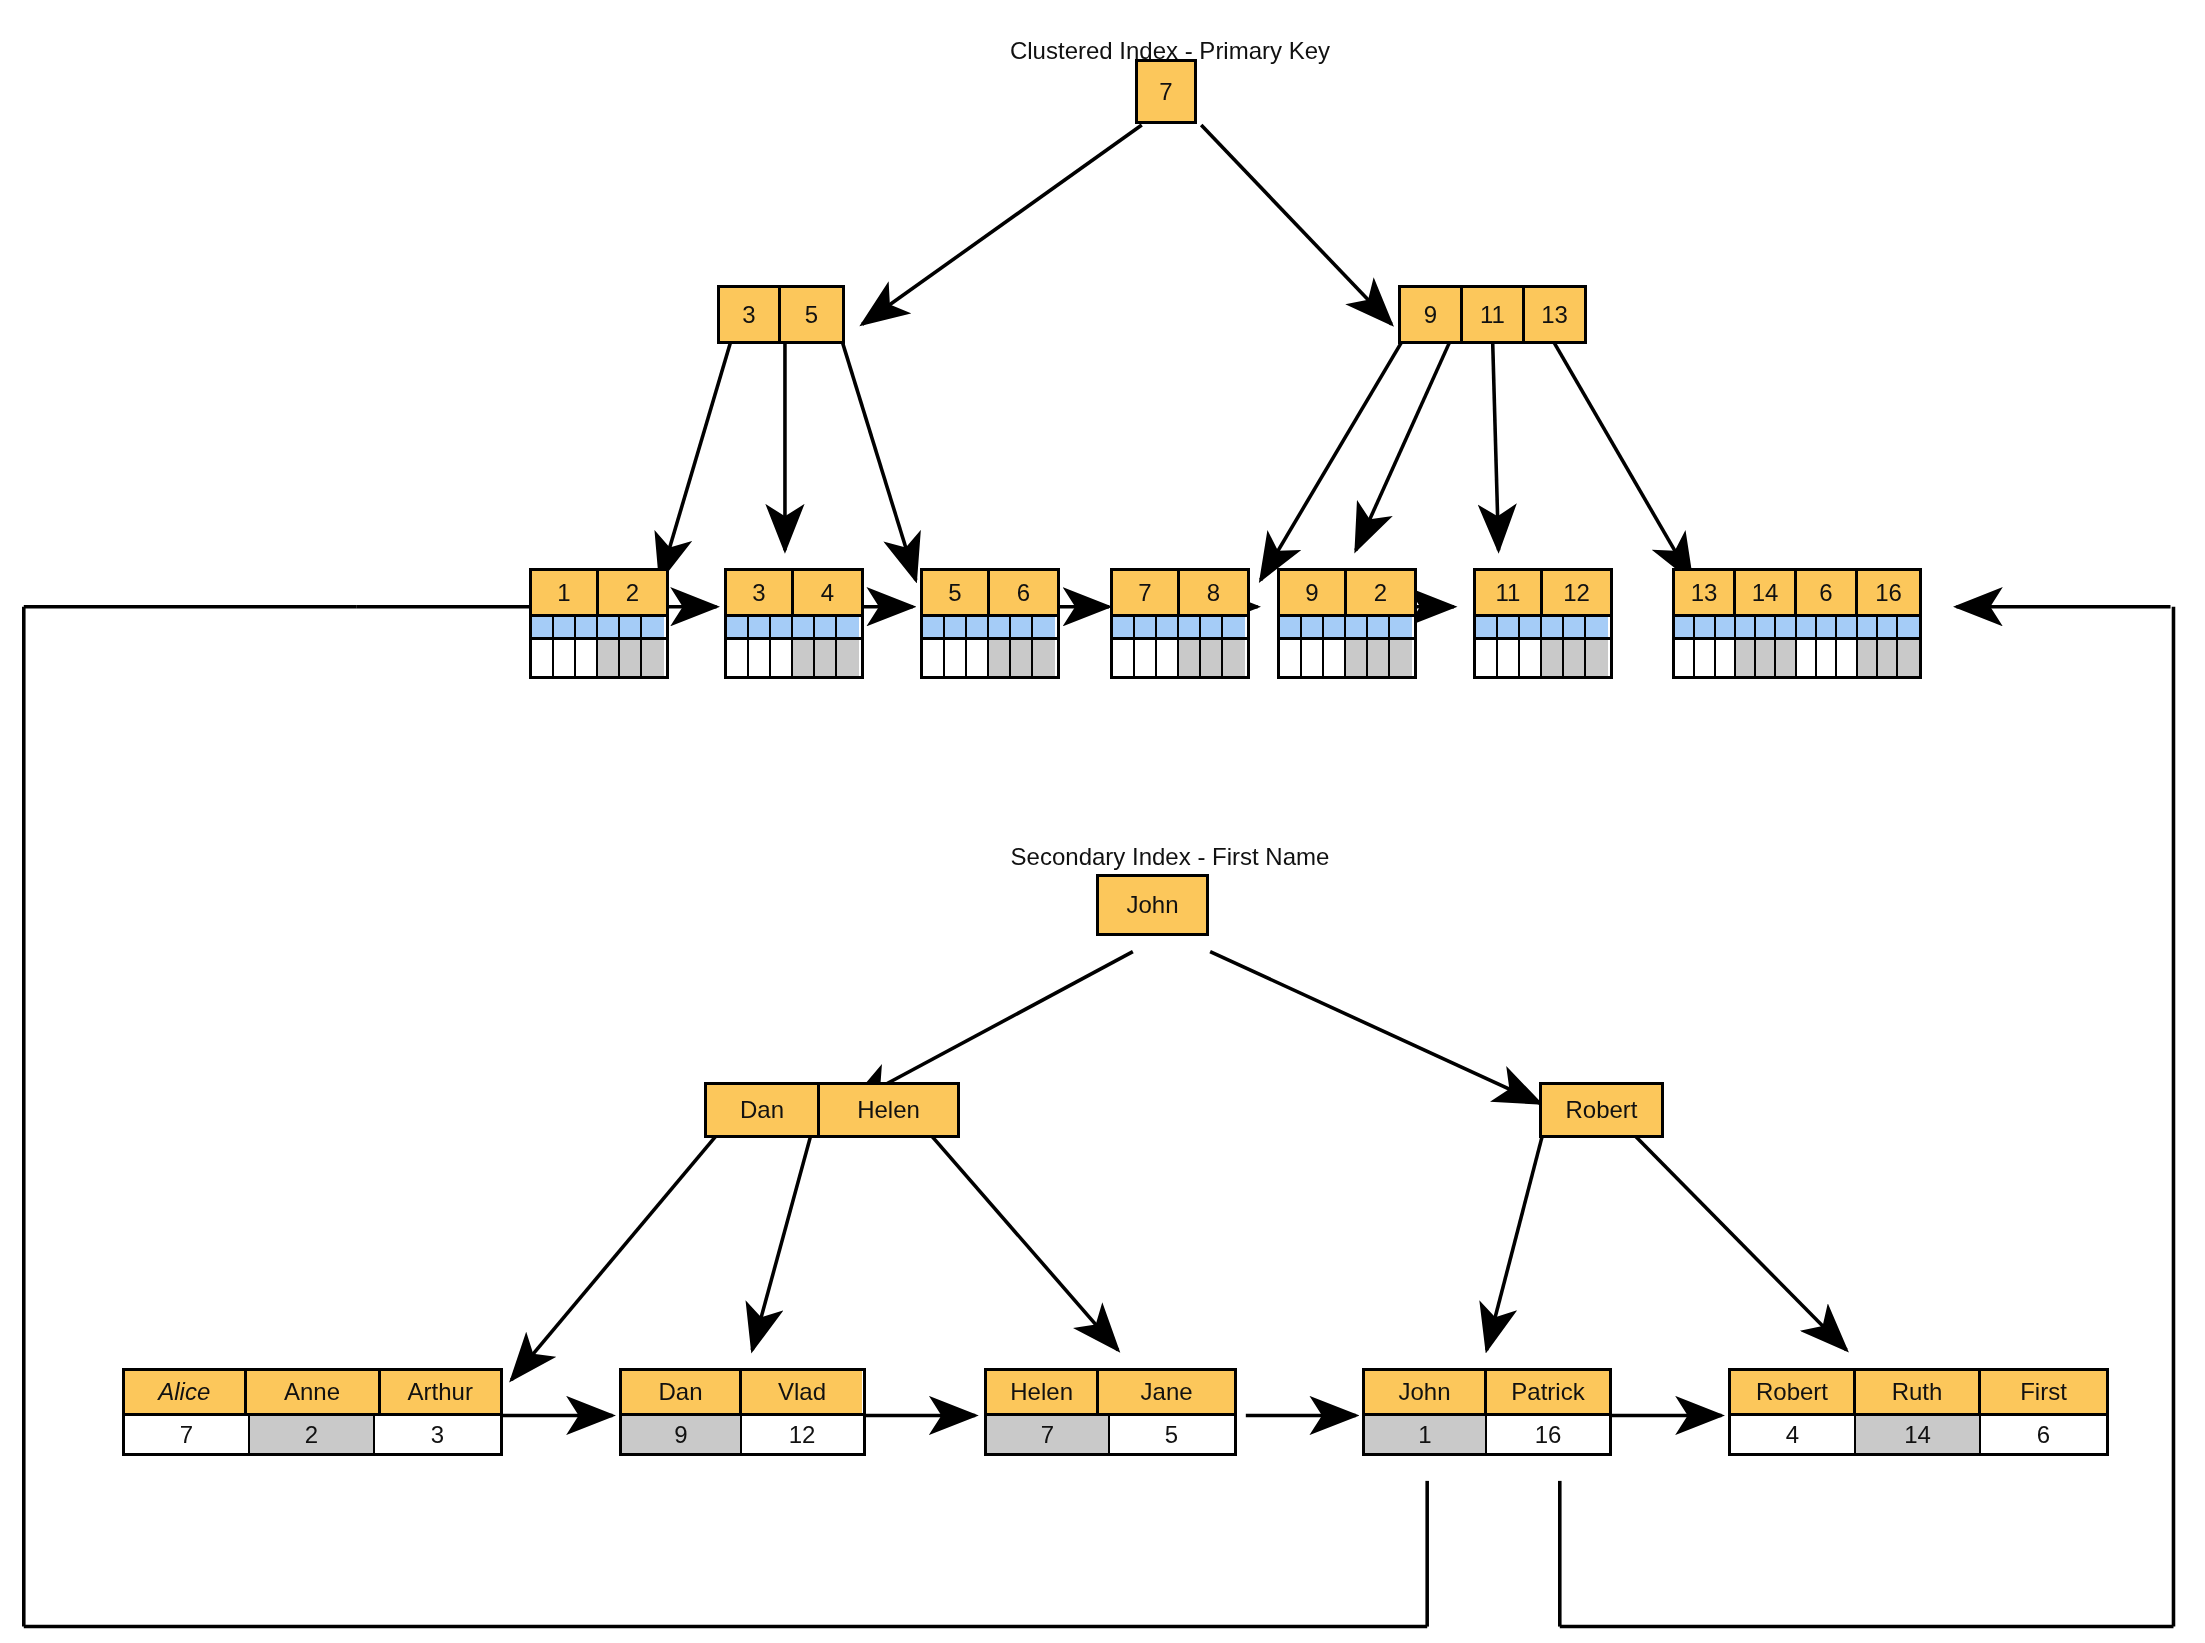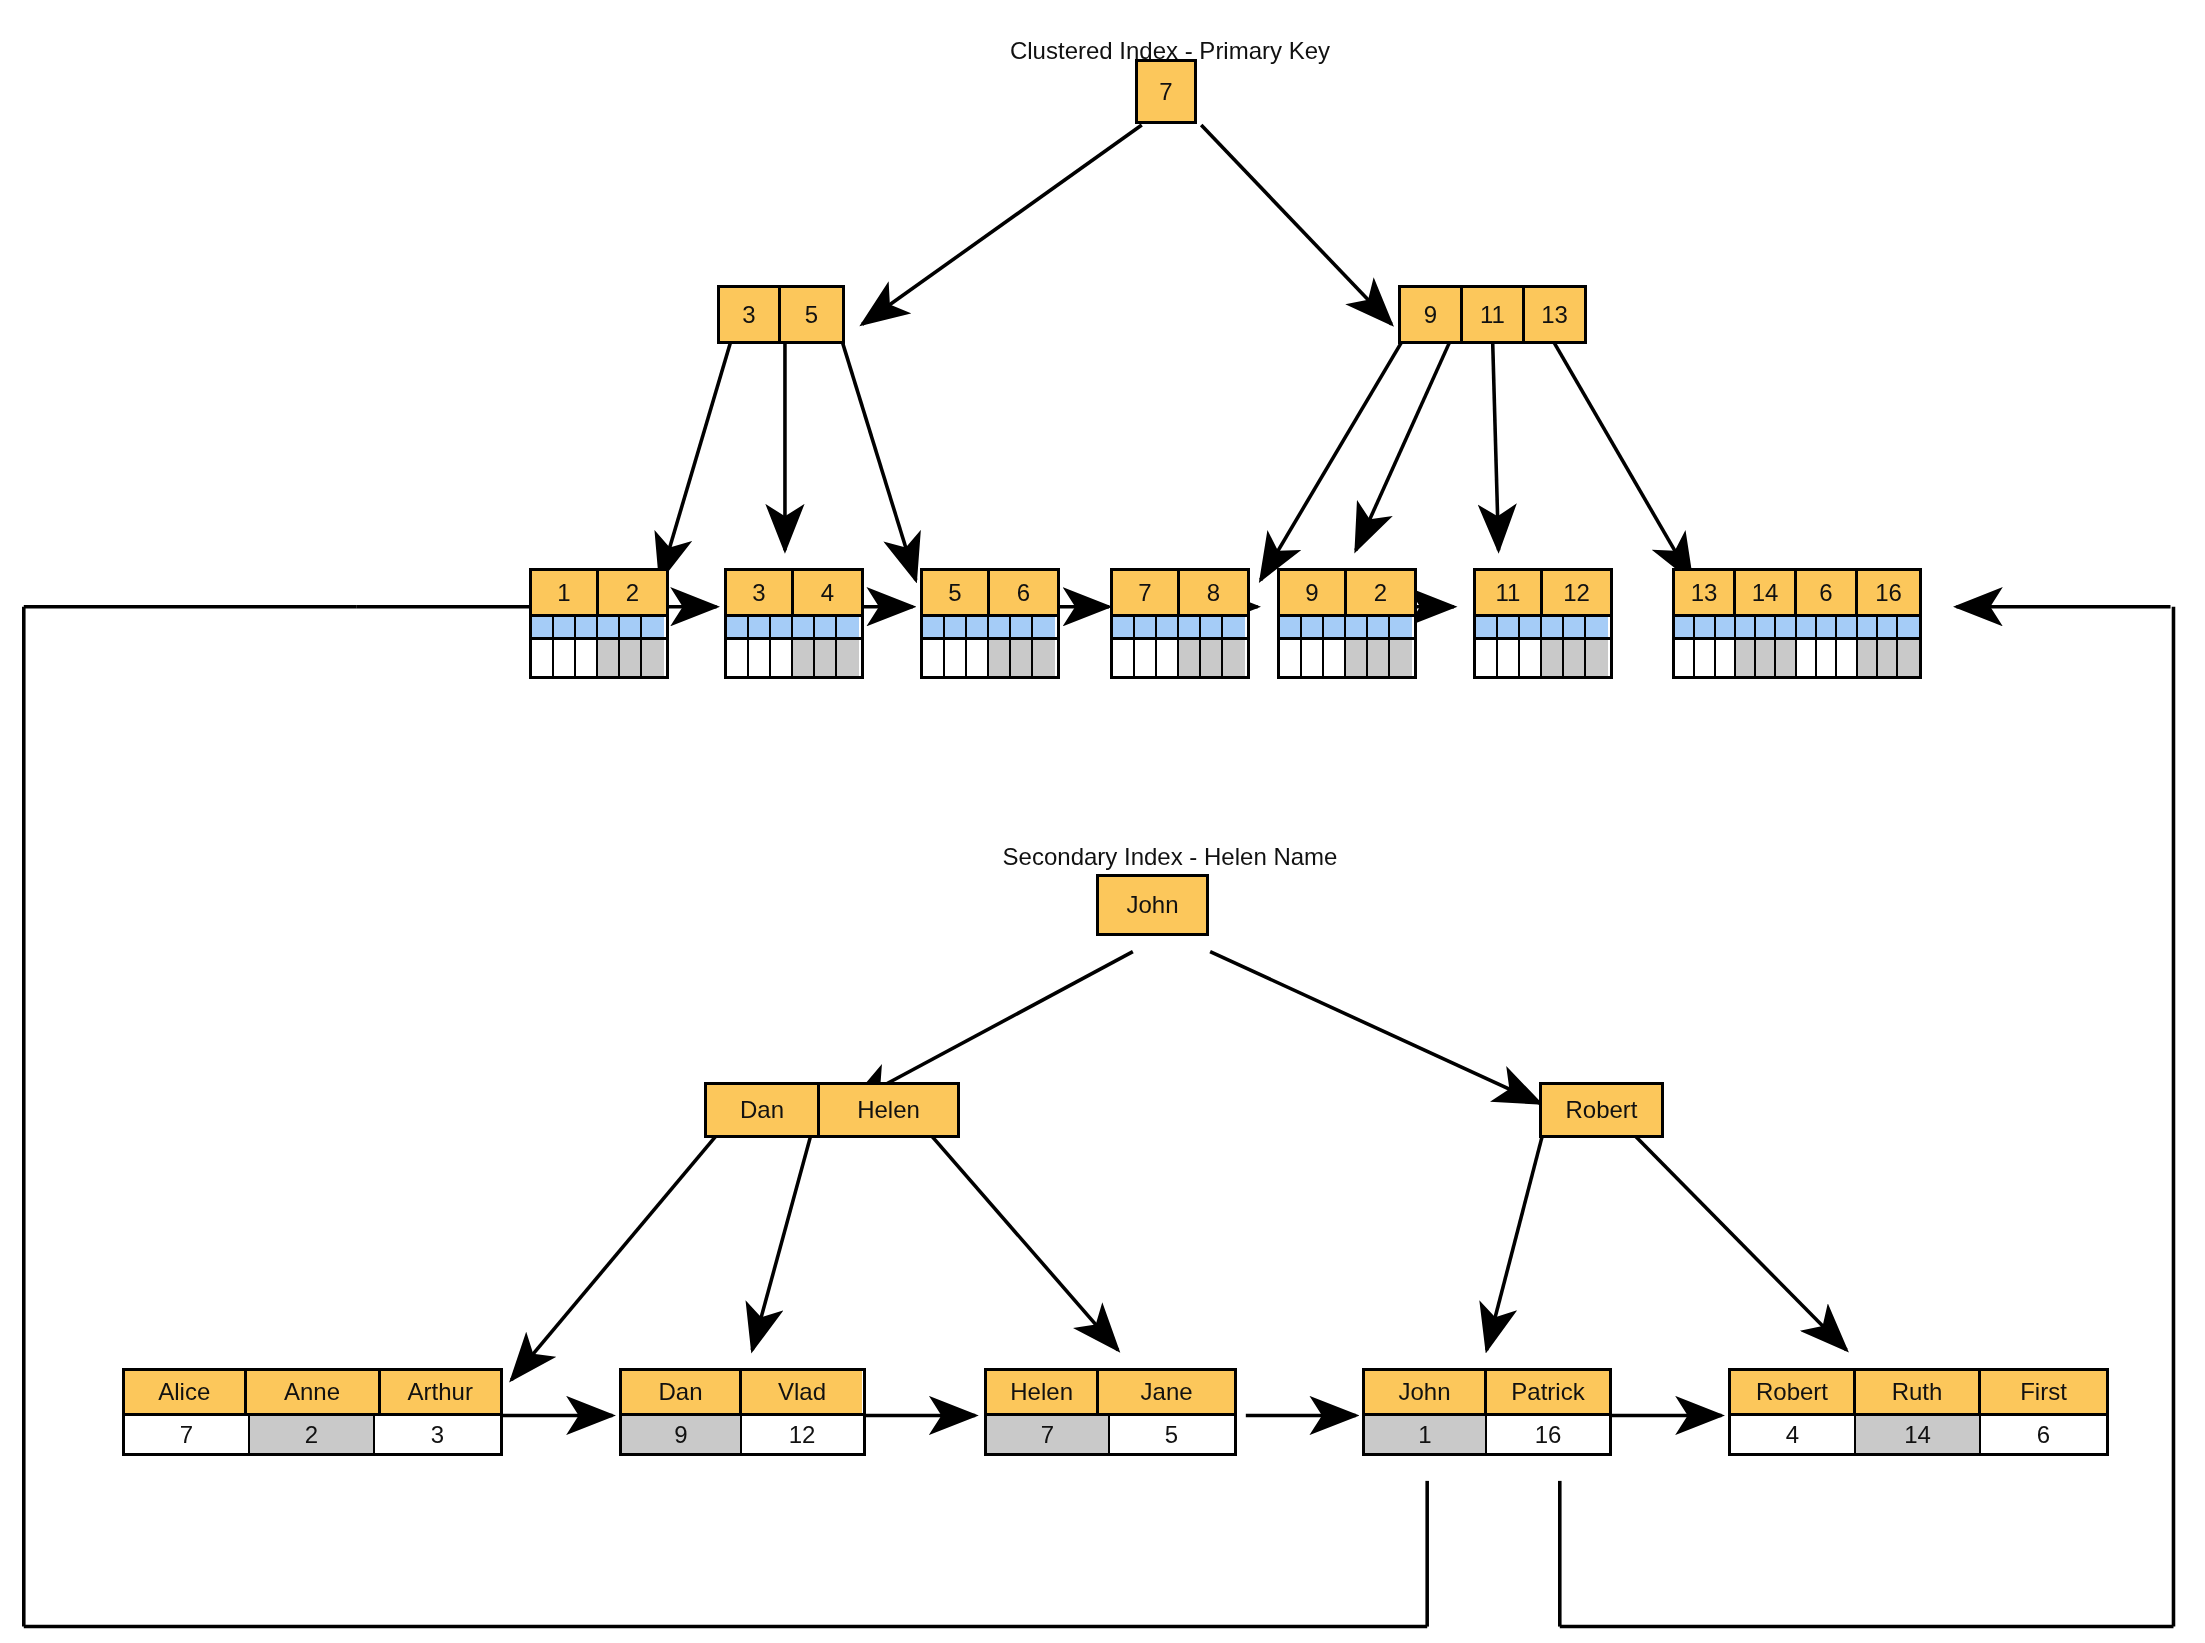--- a/index.html
+++ b/index.html
@@ -282,38 +282,38 @@
         <div class="pcell shade" style="width: 20.3px;"></div>
         <div class="pcell" style="width: 20.3px;"></div>
         <div class="pcell" style="width: 20.3px;"></div>
         <div class="pcell" style="width: 20.3px;"></div>
         <div class="pcell shade" style="width: 20.3px;"></div>
         <div class="pcell shade" style="width: 20.3px;"></div>
         <div class="pcell shade" style="width: 20.3px;"></div>
       </div>
     </div>
 
-  <div class="title" style="left:1170px;top:806px;">Secondary Index - Helen Name</div>
+  <div class="title" style="left:1170px;top:806px;">Secondary Index - First Name</div>
 
   <div class="node" style="left:1096px;top:874px;width:113px;height:62px;">
     <div class="cell" style="width:107px;">John</div>
   </div>
 
   <div class="node" style="left:704px;top:1082px;width:256px;height:56px;">
     <div class="cell" style="width:113px;">Dan</div>
     <div class="cell" style="width:137px;">Helen</div>
   </div>
 
   <div class="node" style="left:1539px;top:1082px;width:125px;height:56px;">
     <div class="cell" style="width:119px;">Robert</div>
   </div>
 
   <div class="sleaf" style="left:122px;top:1368px;width:381px;">
       <div class="nrow">
-        <div class="ncell" style="width: 127px;">Alice</div>
+        <div class="ncell" style="width: 127px; font-style: italic;">Alice</div>
         <div class="ncell" style="width: 140px;">Anne</div>
         <div class="ncell" style="width: 125px;">Arthur</div>
       </div>
       <div class="prow2">
         <div class="pkcell" style="width: 125px;">7</div>
         <div class="pkcell shade" style="width: 125px;">2</div>
         <div class="pkcell" style="width: 125px;">3</div>
       </div>
     </div>
   <div class="sleaf" style="left:619px;top:1368px;width:247px;">

